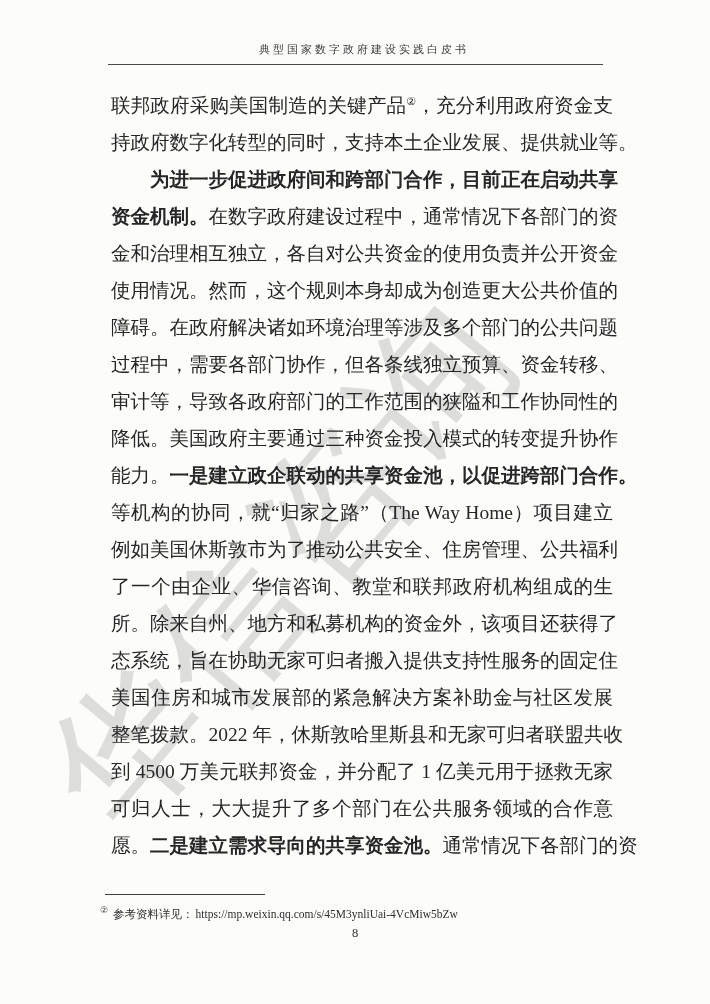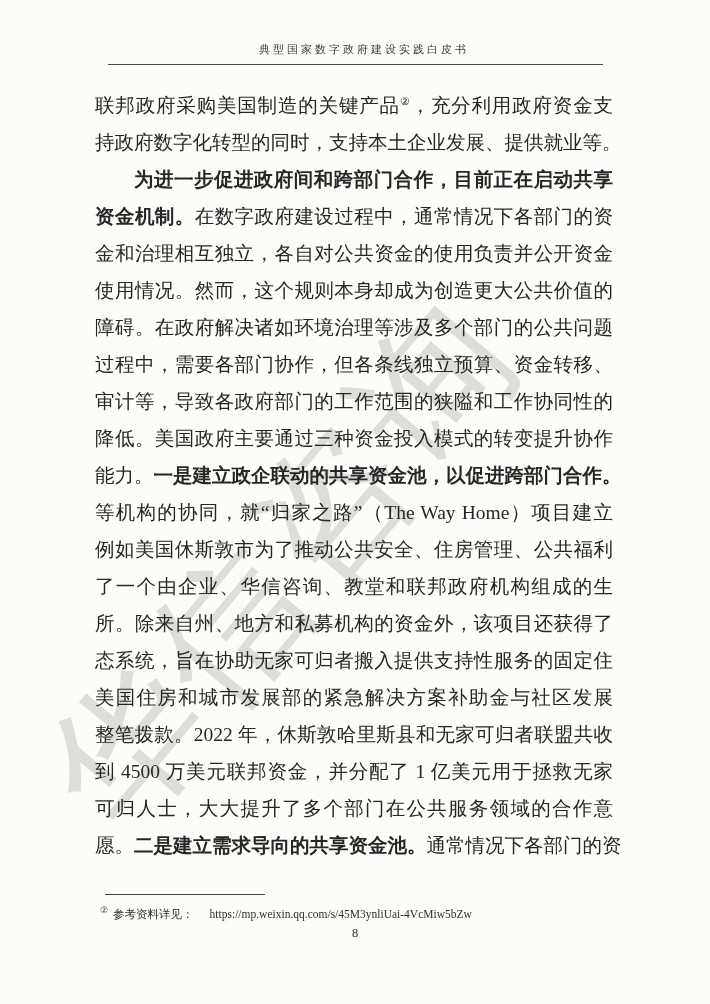--- a/index.html
+++ b/index.html
@@ -34,35 +34,36 @@
   
   .body-text{
     position:absolute;left:95px;top:87px;width:518px;z-index:1;
     color:#262626;
   }
   .line{
     height:37px;line-height:37px;font-size:19.5px;
     text-align:justify;text-align-last:justify;
     text-justify:inter-character;
     white-space:nowrap;
+    margin-left:16px;
   }
   .line .b{font-weight:bold;}
   .line.indent{padding-left:39px;}
   .line sup{font-size:11px;line-height:0;}
   
   .footnote-rule{
     position:absolute;left:105px;top:894px;width:160px;height:1px;
     background:#3f3f3f;z-index:1;
   }
   .footnote{
     position:absolute;left:100px;top:901px;width:520px;
     font-size:11.5px;color:#2e2e2e;z-index:1;line-height:18px;
   }
   .footnote sup{font-size:9px;margin-right:5px;}
-  .footnote .label{margin-right:16px;}
+  .footnote .label{margin-right:2px;}
   
   .page-number{
     position:absolute;left:0;right:0;top:926px;
     text-align:center;font-size:12.5px;color:#333;z-index:1;
   }
 </style>
 </head>
 <body>
 
 <div class="page">

